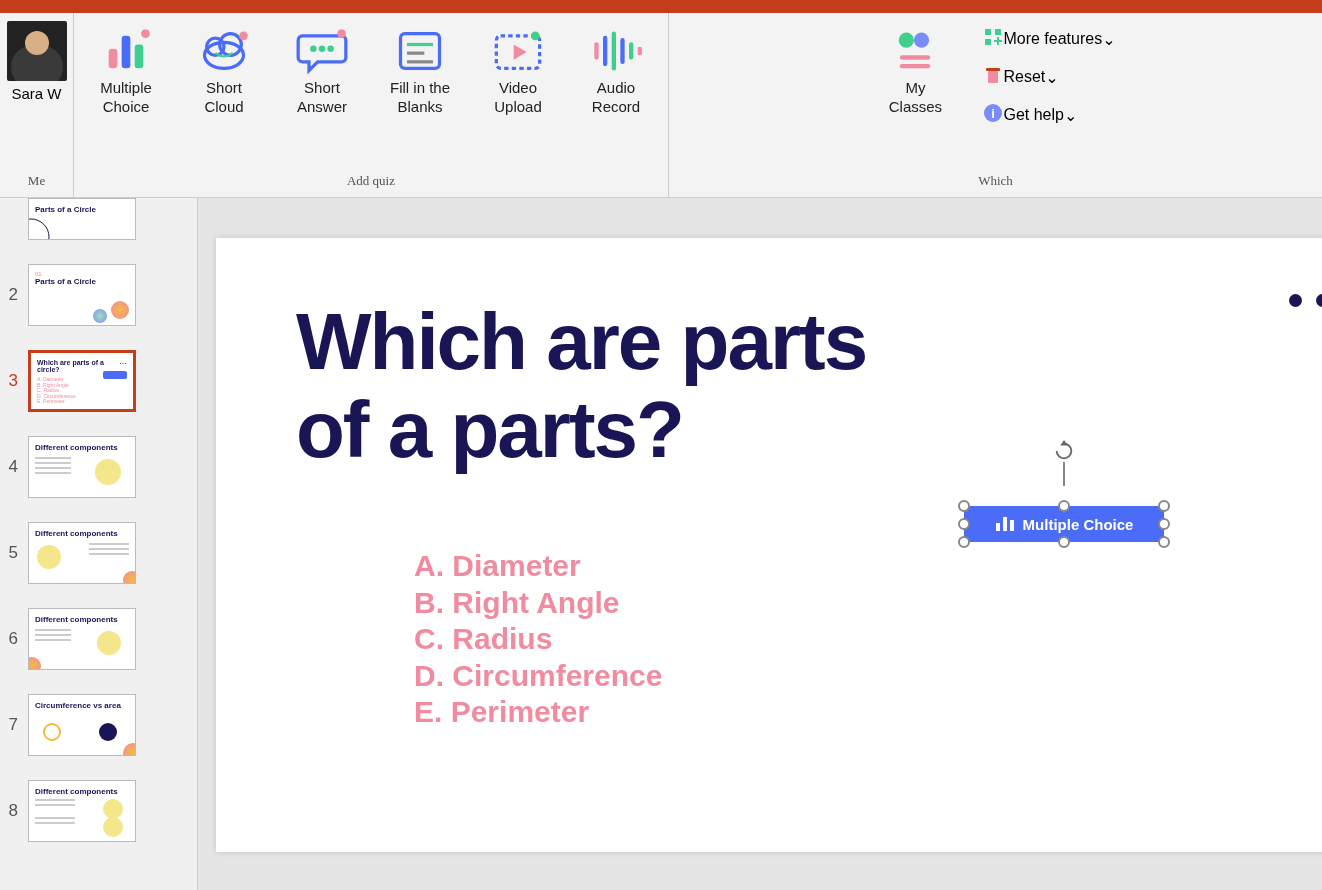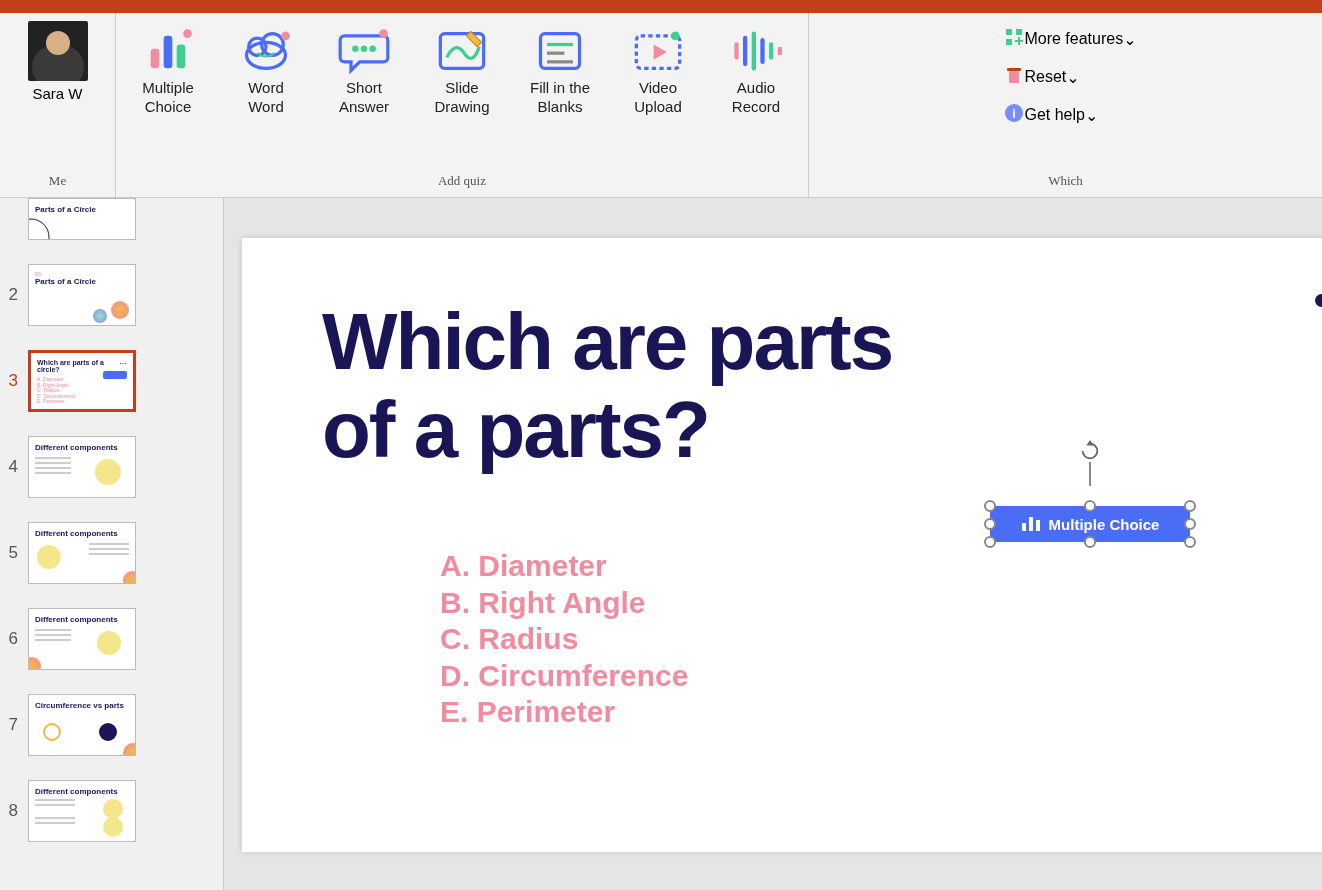--- a/index.html
+++ b/index.html
@@ -12,21 +12,21 @@
 .ribbon-label { font-size: 13px; color: #555; padding: 4px 0; font-family: Liberation Serif, serif; }
 .ribbon-btn { display: flex; flex-direction: column; align-items: center; gap: 2px; cursor: pointer; padding: 4px; width: 80px; }
 .ribbon-btn .icon { width: 52px; height: 52px; display: flex; align-items: center; justify-content: center; }
 .ribbon-btn .lbl { font-size: 15px; color: #222; text-align: center; line-height: 1.25; }
 .avatar-box { display:flex; flex-direction:column; align-items:center; gap:4px; width:70px;}
 .avatar { width: 60px; height: 60px; background: #222; border-radius:2px; position:relative; overflow:hidden;}
 .avatar::after{content:"";position:absolute;left:18px;top:10px;width:24px;height:24px;border-radius:50%;background:#d8b088;box-shadow:-4px 24px 0 10px #3a3a3a, 4px 24px 0 10px #3a3a3a;}
 .more-col { display:flex; flex-direction:column; gap:14px; padding-top:6px; margin-left:10px;}
 .more-item { display:flex; align-items:center; font-size:16px; cursor:pointer;}
 .workspace { display:flex; height: calc(890px - 198px); }
-.thumbs { width: 224px; background:#f0f0f0; border-right:1px solid #ccc; overflow:hidden; padding-top:0;}
+.thumbs { width: 198px; background:#f0f0f0; border-right:1px solid #ccc; overflow:hidden; padding-top:0;}
 .thumb-row { display:flex; align-items:center; gap:10px; padding: 12px 14px 12px 4px;}
 .thumb-num { font-size:17px; color:#555; width:14px; text-align:right;}
 .thumb { width:108px; height:62px; background:#fff; border:1px solid #bbb; position:relative; overflow:hidden; font-size:7px; color:#1a1555; padding:6px;}
 .thumb.sel { border:3px solid #c43e1c; }
 .canvas-wrap { flex:1; background:#e5e5e5; padding:40px 14px 40px 18px; overflow:hidden;}
 .slide { width:1196px; height:614px; background:#fff; position:relative; box-shadow:0 0 6px rgba(0,0,0,0.15);}
 .slide-title { position:absolute; left:80px; top:60px; font-size:80px; font-weight:900; color:#1a1555; line-height:1.1; letter-spacing:-2px;}
 .opts { position:absolute; left:198px; top:310px; font-size:30px; font-weight:800; color:#f08ba0; line-height:1.22;}
 .dots3 { position:absolute; right:56px; top:56px; display:flex; gap:14px;}
 .dots3 span{width:13px;height:13px;border-radius:50%;background:#1a1555;}
@@ -39,21 +39,21 @@
 .thumb .tt{font-size:8px;font-weight:700;color:#1a1555;}
 .thumb .pink{color:#f08ba0;font-size:5px;line-height:1.1;}
 .thumb.sel .qq{font-size:7px;font-weight:800;color:#1a1555;}
 </style>
 </head>
 <body>
 
 <div class="topbar"></div>
 
 <div class="ribbon">
-  <div class="ribbon-group" style="width:116px;">
+  <div class="ribbon-group" style="width:74px;">
     <div class="ribbon-items">
       <div class="avatar-box">
         <div class="avatar"></div>
         <div class="lbl" style="font-size:15px;text-align:center;line-height:1.2;">Sara W</div>
       </div>
     </div>
     <div class="ribbon-label">Me</div>
   </div>
 
   <div class="ribbon-group" style="flex:0 0 auto;">
@@ -72,43 +72,33 @@
       <div class="ribbon-btn">
         <div class="icon">
           <svg viewBox="0 0 48 48">
               <ellipse cx="24" cy="28" rx="18" ry="12" fill="none" stroke="#4a6cf7" stroke-width="3"></ellipse>
               <circle cx="16" cy="20" r="8" fill="none" stroke="#4a6cf7" stroke-width="3"></circle>
               <circle cx="30" cy="18" r="10" fill="none" stroke="#4a6cf7" stroke-width="3"></circle>
               <circle cx="42" cy="10" r="4" fill="#f08ba0"></circle>
               <path d="M16 26 Q24 32 32 26" stroke="#3ecf8e" stroke-width="2" fill="none"></path>
             </svg>
         </div>
-        <div class="lbl">Word Word</div>
+        <div class="lbl">Short Cloud</div>
       </div>
       <div class="ribbon-btn">
         <div class="icon">
           <svg viewBox="0 0 48 48">
               <path d="M6 10 h36 a4 4 0 0 1 4 4 v16 a4 4 0 0 1 -4 4 h-22 l-8 8 v-8 h-6 a4 4 0 0 1 -4 -4 v-16 a4 4 0 0 1 4 -4z" fill="none" stroke="#4a6cf7" stroke-width="3"></path>
               <circle cx="16" cy="22" r="3" fill="#3ecf8e"></circle>
               <circle cx="24" cy="22" r="3" fill="#3ecf8e"></circle>
               <circle cx="32" cy="22" r="3" fill="#3ecf8e"></circle>
               <circle cx="42" cy="8" r="4" fill="#f08ba0"></circle>
             </svg>
         </div>
         <div class="lbl">Short Answer</div>
-      </div>
-      <div class="ribbon-btn">
-        <div class="icon">
-          <svg viewBox="0 0 48 48">
-              <rect x="4" y="8" width="40" height="32" rx="4" fill="none" stroke="#4a6cf7" stroke-width="3"></rect>
-              <path d="M10 30 Q18 14 26 26 T40 20" stroke="#3ecf8e" stroke-width="3" fill="none"></path>
-              <path d="M32 6 l10 10 -4 4 -10 -10z" fill="#f4b942" stroke="#c48a20" stroke-width="1"></path>
-            </svg>
-        </div>
-        <div class="lbl">Slide Drawing</div>
       </div>
       <div class="ribbon-btn">
         <div class="icon">
           <svg viewBox="0 0 48 48">
               <rect x="6" y="8" width="36" height="32" rx="4" fill="none" stroke="#4a6cf7" stroke-width="3"></rect>
               <line x1="12" y1="18" x2="36" y2="18" stroke="#3ecf8e" stroke-width="3"></line>
               <line x1="12" y1="26" x2="28" y2="26" stroke="#888" stroke-width="3"></line>
               <line x1="12" y1="34" x2="36" y2="34" stroke="#888" stroke-width="3"></line>
             </svg>
         </div>
@@ -136,20 +126,31 @@
             </svg>
         </div>
         <div class="lbl">Audio Record</div>
       </div>
     </div>
     <div class="ribbon-label">Add quiz</div>
   </div>
 
   <div class="ribbon-group" style="flex:1;">
     <div class="ribbon-items">
+      <div class="ribbon-btn">
+        <div class="icon">
+          <svg viewBox="0 0 48 48">
+              <circle cx="16" cy="14" r="7" fill="#3ecf8e"></circle>
+              <circle cx="30" cy="14" r="7" fill="#7a8cf9"></circle>
+              <rect x="10" y="28" width="28" height="4" rx="2" fill="#f08ba0"></rect>
+              <rect x="10" y="36" width="28" height="4" rx="2" fill="#f08ba0"></rect>
+            </svg>
+        </div>
+        <div class="lbl">My Classes</div>
+      </div>
       <div class="more-col">
         <div class="more-item">
           <span><svg width="20" height="20" viewBox="0 0 20 20">
                 <rect x="2" y="2" width="6" height="6" fill="#3ecf8e"></rect>
                 <rect x="12" y="2" width="6" height="6" fill="#3ecf8e"></rect>
                 <rect x="2" y="12" width="6" height="6" fill="#3ecf8e"></rect>
                 <path d="M15 10 v8 M11 14 h8" stroke="#3ecf8e" stroke-width="2"></path>
               </svg></span>
           <span>More features</span>
           <span>⌄</span>
@@ -227,21 +228,21 @@
       <div class="thumb">
         <div class="tt">Different components</div>
         <div style="position:absolute;right:14px;top:22px;width:24px;height:24px;border-radius:50%;background:#f4e68a;"></div>
         <div style="position:absolute;left:6px;top:20px;width:36px;height:2px;background:#ccc;box-shadow:0 5px 0 #ccc,0 10px 0 #ccc;"></div>
         <div style="position:absolute;left:-6px;bottom:-6px;width:18px;height:18px;border-radius:50%;background:radial-gradient(circle,#f4b942,#f08ba0);"></div>
       </div>
     </div>
     <div class="thumb-row">
       <div class="thumb-num">7</div>
       <div class="thumb">
-        <div class="tt">Circumference vs parts</div>
+        <div class="tt">Circumference vs area</div>
         <div style="position:absolute;left:14px;top:28px;width:18px;height:18px;border-radius:50%;border:2px solid #f4b942;"></div>
         <div style="position:absolute;right:18px;top:28px;width:18px;height:18px;border-radius:50%;background:#1a1555;"></div>
         <div style="position:absolute;right:-8px;bottom:-8px;width:20px;height:20px;border-radius:50%;background:radial-gradient(circle,#f4b942,#f08ba0);"></div>
       </div>
     </div>
     <div class="thumb-row">
       <div class="thumb-num">8</div>
       <div class="thumb">
         <div class="tt">Different components</div>
         <div style="position:absolute;right:12px;top:18px;width:20px;height:20px;border-radius:50%;background:#f4e68a;"></div>

